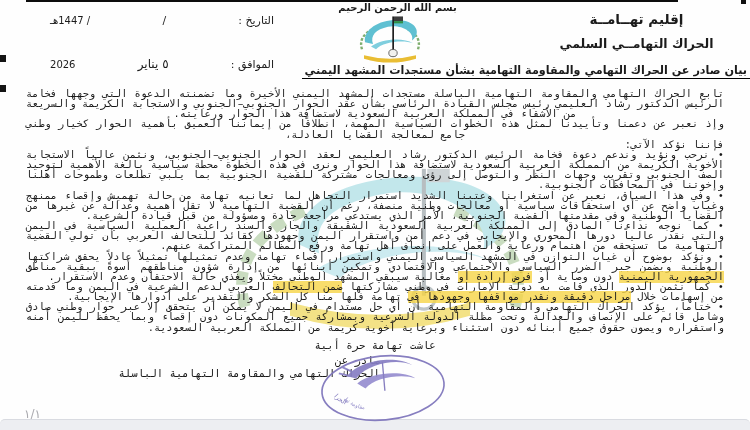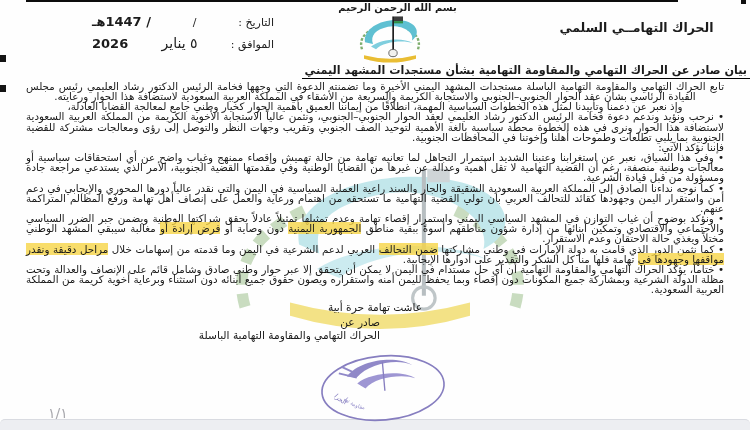--- a/index.html
+++ b/index.html
@@ -16,45 +16,45 @@
   
   .bismillah { position:absolute; top:2px; left:325px; width:145px; text-align:center;
                font-size:10px; font-weight:bold; direction:rtl; }
   .logo { position:absolute; top:13px; left:350px; width:80px; height:50px; }
   .org-block { position:absolute; top:11px; right:6px; width:215px; text-align:center; direction:rtl; }
   .org-region { font-size:13.5px; font-weight:bold; letter-spacing:.5px; }
   .org-name { font-size:12.5px; font-weight:bold; margin-top:9px; }
   .date-block { position:absolute; top:14px; left:22px; width:252px; direction:rtl; font-size:11px; }
   .date-row { display:flex; justify-content:space-between; align-items:baseline; padding-left:28px; }
   .date-row + .date-row { margin-top:6px; }
-  .bold-num { font-weight:bold; font-size:13px;margin-left:42px; }
-  .small-val { font-size:14px; }
+  .bold-num { font-weight:normal; font-size:10px; }
+  .small-val { font-size:12px;margin-top:24px; }
 
   
   .title-wrap { position:absolute; top:59px; left:0; width:100%; text-align:right; direction:rtl; }
   .title-wrap span { font-size:11.2px; font-weight:bold; border-bottom:1.4px solid #000; padding:0 3px 1px; }
 
   
   .watermark { position:absolute; top:160px; left:200px; width:360px; height:178px; opacity:.62; z-index:0; }
 
   
-  .content { position:absolute; top:81px; left:26px; width:698px; direction:rtl; z-index:1;
-             font-size:10.3px; line-height:10.15px; color:#181818; }
+  .content { position:absolute; top:89px; left:26px; width:698px; direction:rtl; z-index:1;
+             font-size:10.3px; line-height:10.15px; color:#181818;font-family:Liberation Mono, monospace; }
   .content p { text-align:justify; }
   .center-last { text-align-last:center; }
   .hl { background:rgba(246,213,70,.8); }
 
   .slogan { text-align:center; margin-top:8px; font-size:10.6px; }
   .issued { width:290px; margin:4px 344px 0 64px; text-align:right; font-size:10.6px; line-height:13px; }
   .issued .l1 { padding-left:4px; }
 
   .stamp { position:absolute; top:349px; left:315px; width:136px; height:78px; z-index:3;
            transform:rotate(-5deg); opacity:.92; }
 
-  .page-num { position:absolute; left:48px; bottom:9px; font-size:14px; color:#a9a9ae; direction:rtl;margin-top:16px; }
+  .page-num { position:absolute; left:24px; bottom:9px; font-size:12px; color:#a9a9ae; direction:rtl;margin-top:16px; }
   .bottom-strip { position:absolute; bottom:0; left:0; width:100%; height:11px;
                   background:#edeef2; border-top:1px solid #d9dbe1; border-radius:5px 5px 0 0; }
 </style>
 </head>
 <body>
 
 <div class="page">
 
   <div class="top-scan-line"></div>
   <div class="corner-dot"></div>
@@ -71,20 +71,21 @@
       <path d="M21 39 C31 30 53 28 63 35 C54 31 33 33 26 42 Z" fill="#7fcede"></path>
       <rect x="42.3" y="4" width="1.7" height="41" fill="#1f1f1f"></rect>
       <rect x="44" y="4" width="9" height="5.4" fill="#3c3c3c"></rect>
       <rect x="44" y="9.4" width="9" height="2.6" fill="#2f8f46"></rect>
       <circle cx="43" cy="46.5" r="4.2" fill="#f1f1ef" stroke="#5e5e5e" stroke-width="1"></circle>
       <path d="M14 49 Q40 57 66 49 L66 53 Q40 62 14 53 Z" fill="#e9bd33"></path>
     </svg>
   </div>
 
   <div class="org-block">
+    <div class="org-region">إقليم تهــامــة</div>
     <div class="org-name">الحراك التهامــي السلمي</div>
   </div>
 
   <div class="date-block">
     <div class="date-row">
       <span>التاريخ :</span>
       <span>/</span>
       <span class="bold-num">/  1447هـ</span>
     </div>
     <div class="date-row">
@@ -107,22 +108,22 @@
       <rect x="98.6" y="4" width="1.8" height="57" fill="#8d979c"></rect>
       <rect x="101" y="4" width="10" height="6" fill="#b3bcc0"></rect>
       <circle cx="99.5" cy="62" r="5" fill="none" stroke="#9aa4a8" stroke-width="1.4"></circle>
       <path d="M40 64 Q80 75 120 64 L120 70 Q80 82 40 70 Z" fill="#edd23d"></path>
     </svg>
   </div>
 
   <div class="content">
     <p class="center-last">تابع الحراك التهامي والمقاومة التهامية الباسلة مستجدات المشهد اليمني الأخيرة وما تضمنته الدعوة التي وجهها فخامة الرئيس الدكتور رشاد العليمي رئيس مجلس القيادة الرئاسي بشأن عقد الحوار الجنوبي–الجنوبي والاستجابة الكريمة والسريعة من الأشقاء في المملكة العربية السعودية لاستضافة هذا الحوار ورعايته.</p>
     <p class="center-last">وإذ نعبر عن دعمنا وتأييدنا لمثل هذه الخطوات السياسية المهمة، انطلاقًا من إيماننا العميق بأهمية الحوار كخيار وطني جامع لمعالجة القضايا العادلة،</p>
+    <p>فإننا نؤكد الآتي:</p>
     <p><span>• نرحب ونؤيد وندعم دعوة فخامة الرئيس الدكتور رشاد العليمي لعقد الحوار الجنوبي–الجنوبي، ونثمن عالياً الاستجابة الأخوية الكريمة من المملكة العربية السعودية لاستضافة هذا الحوار ونرى في هذه الخطوة محطة سياسية بالغة الأهمية لتوحيد الصف الجنوبي وتقريب وجهات النظر والتوصل إلى رؤى ومعالجات مشتركة للقضية الجنوبية بما يلبي تطلعات وطموحات أهلنا وإخوتنا في المحافظات الجنوبية.</span></p>
-    <p>فإننا نؤكد الآتي:</p>
     <p><span>• وفي هذا السياق، نعبر عن استغرابنا وعتبنا الشديد استمرار التجاهل لما تعانيه تهامة من حالة تهميش وإقصاء ممنهج وغياب واضح عن أي استحقاقات سياسية أو معالجات وطنية منصفة، رغم أن القضية التهامية لا تقل أهمية وعدالة عن غيرها من القضايا الوطنية وفي مقدمتها القضية الجنوبية، الأمر الذي يستدعي مراجعة جادة ومسؤولة من قبل قيادة الشرعية.</span></p>
     <p><span>• كما نوجه نداءنا الصادق إلى المملكة العربية السعودية الشقيقة والجار والسند راعية العملية السياسية في اليمن والتي نقدر عالياً دورها المحوري والإيجابي في دعم أمن واستقرار اليمن وجهودها كقائد للتحالف العربي بأن تولي القضية التهامية ما تستحقه من اهتمام ورعاية والعمل على إنصاف أهل تهامة ورفع المظالم المتراكمة عنهم.</span></p>
     <p><span>• ونؤكد بوضوح أن غياب التوازن في المشهد السياسي اليمني واستمرار إقصاء تهامة وعدم تمثيلها تمثيلاً عادلاً يحقق شراكتها الوطنية ويضمن جبر الضرر السياسي والاجتماعي والاقتصادي وتمكين أبنائها من إدارة شؤون مناطقهم أسوةً ببقية مناطق </span><span class="hl">الجمهورية اليمنية</span><span> دون وصاية أو </span><span class="hl">فرض إرادة أو</span><span> مغالبة سيبقي المشهد الوطني مختلاً ويغذي حالة الاحتقان وعدم الاستقرار.</span></p>
     <p><span>• كما نثمن الدور الذي قامت به دولة الإمارات في وطني مشاركتها </span><span class="hl">ضمن التحالف</span><span> العربي لدعم الشرعية في اليمن وما قدمته من إسهامات خلال </span><span class="hl">مراحل دقيقة ونقدر مواقفها وجهودها في</span><span> تهامة فلها منا كل الشكر والتقدير على أدوارها الإيجابية.</span></p>
     <p><span>• ختاماً، يؤكد الحراك التهامي والمقاومة التهامية أن أي حل مستدام في اليمن لا يمكن أن يتحقق إلا عبر حوار وطني صادق وشامل قائم على الإنصاف والعدالة وتحت مظلة الدولة الشرعية وبمشاركة جميع المكونات دون إقصاء وبما يحفظ لليمن أمنه واستقراره ويصون حقوق جميع أبنائه دون استثناء وبرعاية أخوية كريمة من المملكة العربية السعودية.</span></p>
 
     <div class="slogan">عاشت تهامة حرة أبية</div>
 
     <div class="issued">
       <div class="l1">صادر عن</div>

